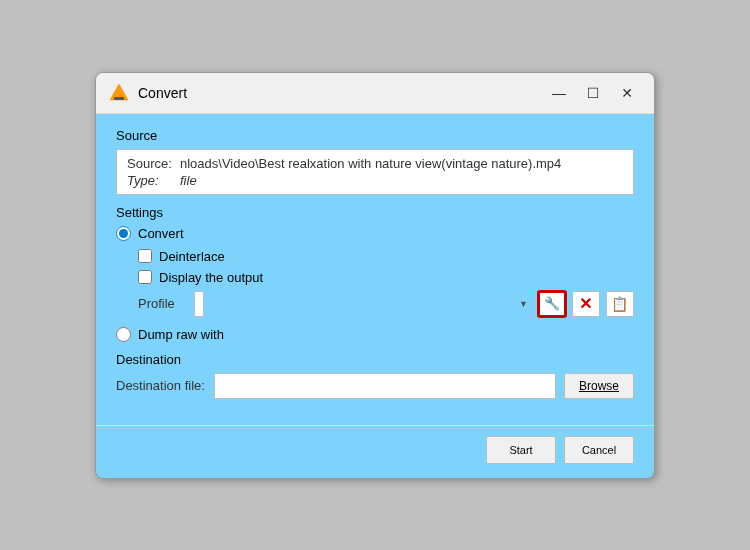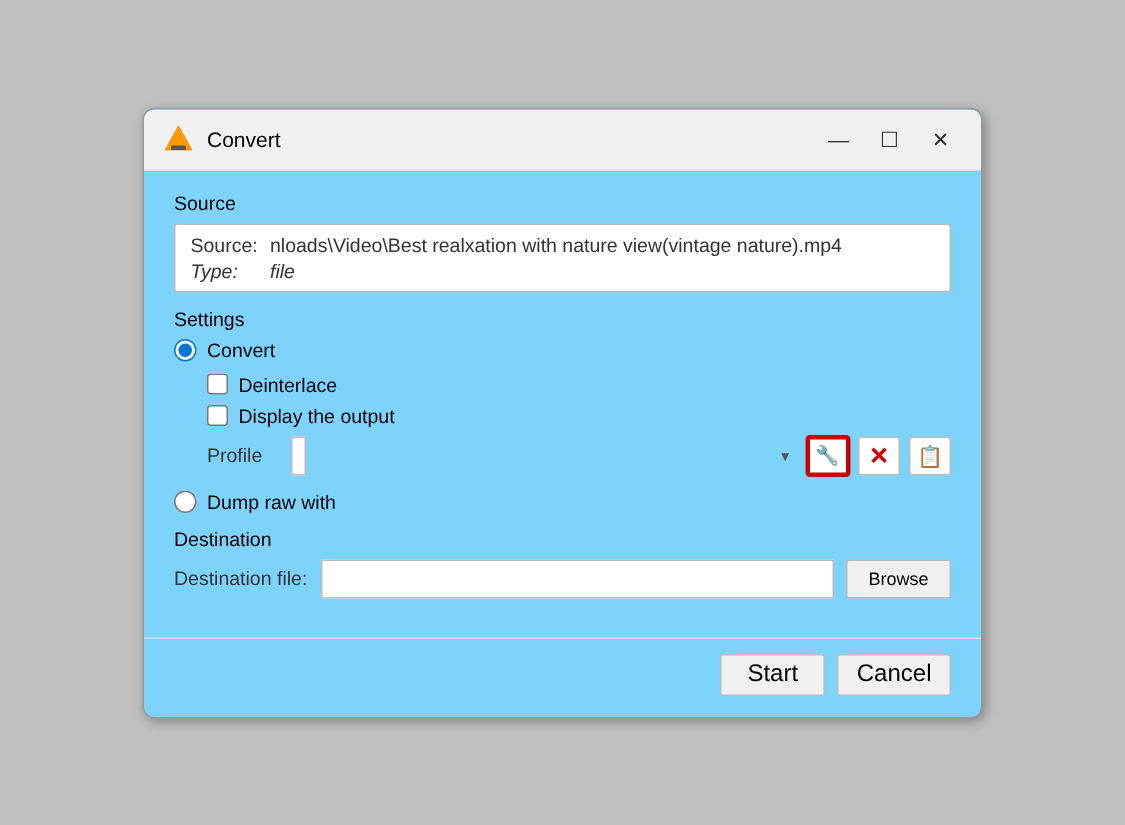--- a/index.html
+++ b/index.html
@@ -201,36 +201,37 @@
       font-size: 12px;
     }
     .browse-btn {
       height: 26px;
       padding: 0 14px;
       border: 1px solid #bbb;
       background: #f0f0f0;
       cursor: pointer;
       font-size: 12px;
       border-radius: 2px;
+      text-decoration: underline;
     }
     .footer {
       display: flex;
       justify-content: flex-end;
       gap: 8px;
       padding: 10px 20px 14px 20px;
       border-top: 1px solid #ddd;
       margin-top: 10px;
     }
     .footer-btn {
       height: 28px;
       min-width: 70px;
       border: 1px solid #bbb;
       background: #f0f0f0;
       cursor: pointer;
-      font-size: 16px;
+      font-size: 11px;
       border-radius: 2px;
       padding: 0 12px;
     }
     .wrench-icon {
       font-size: 13px;
     }
     .settings-icon {
       font-size: 14px;
     }
   </style>

